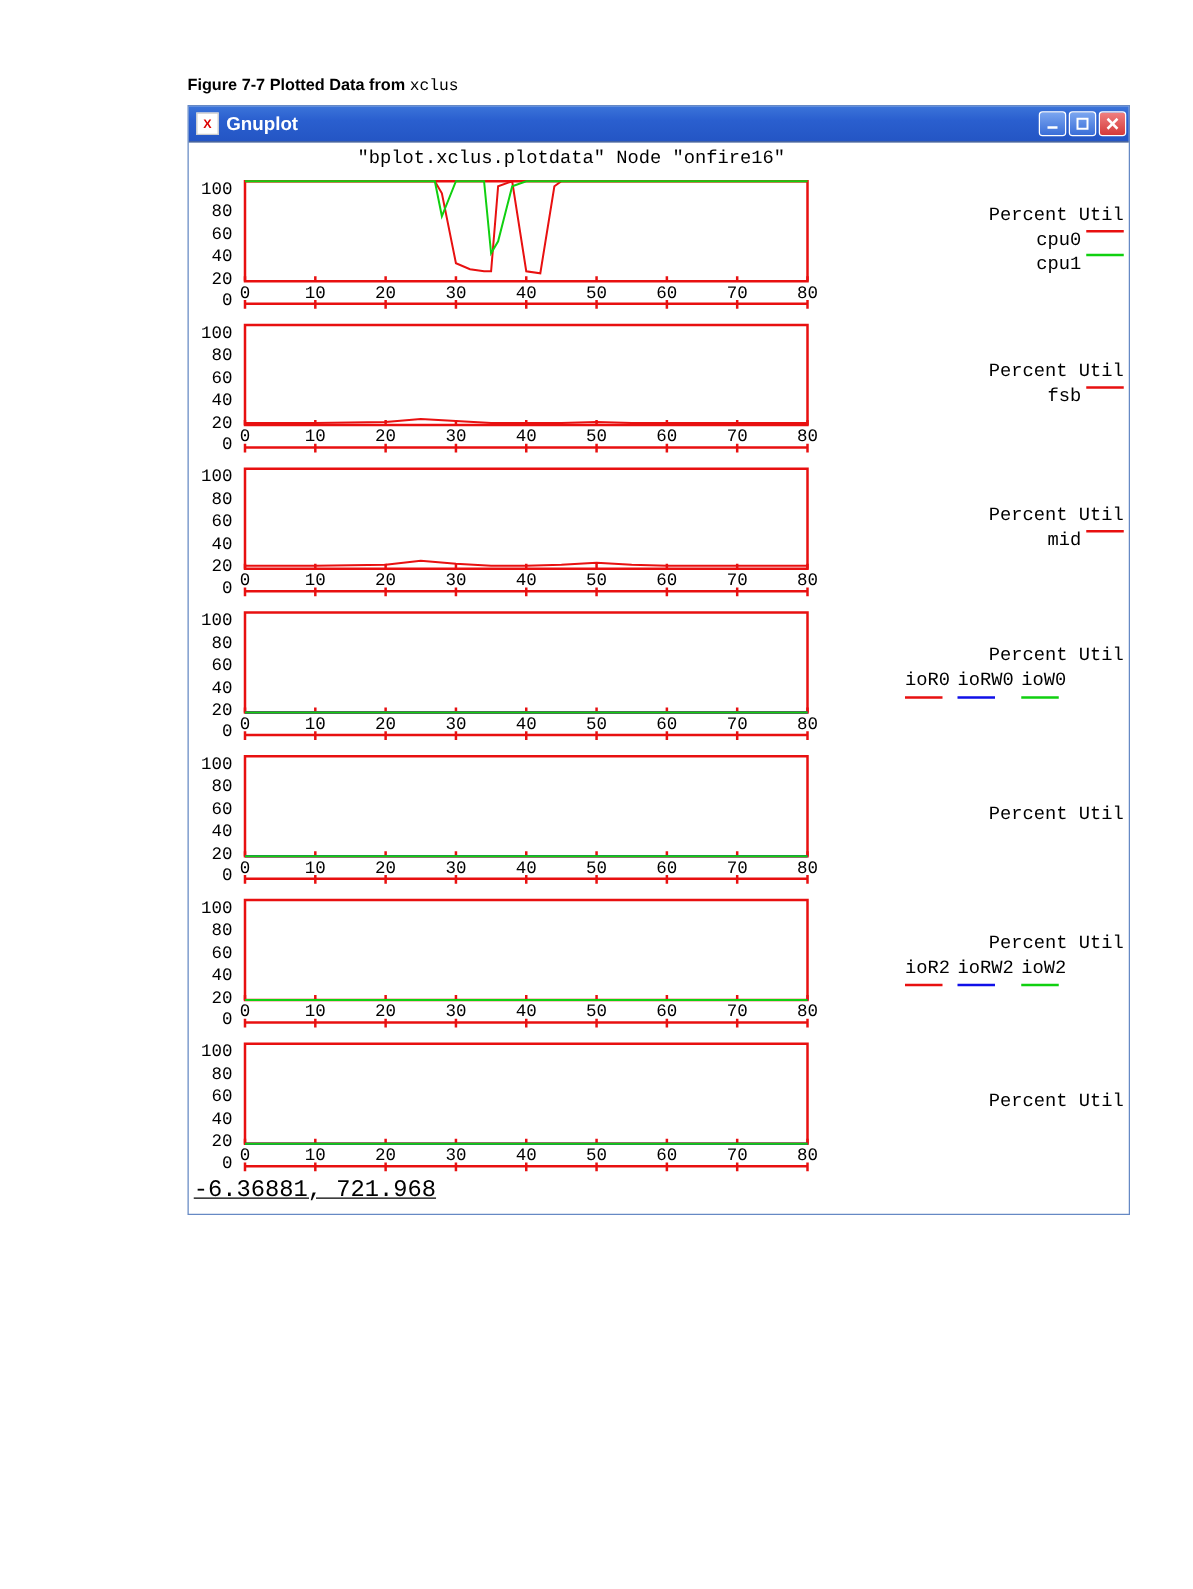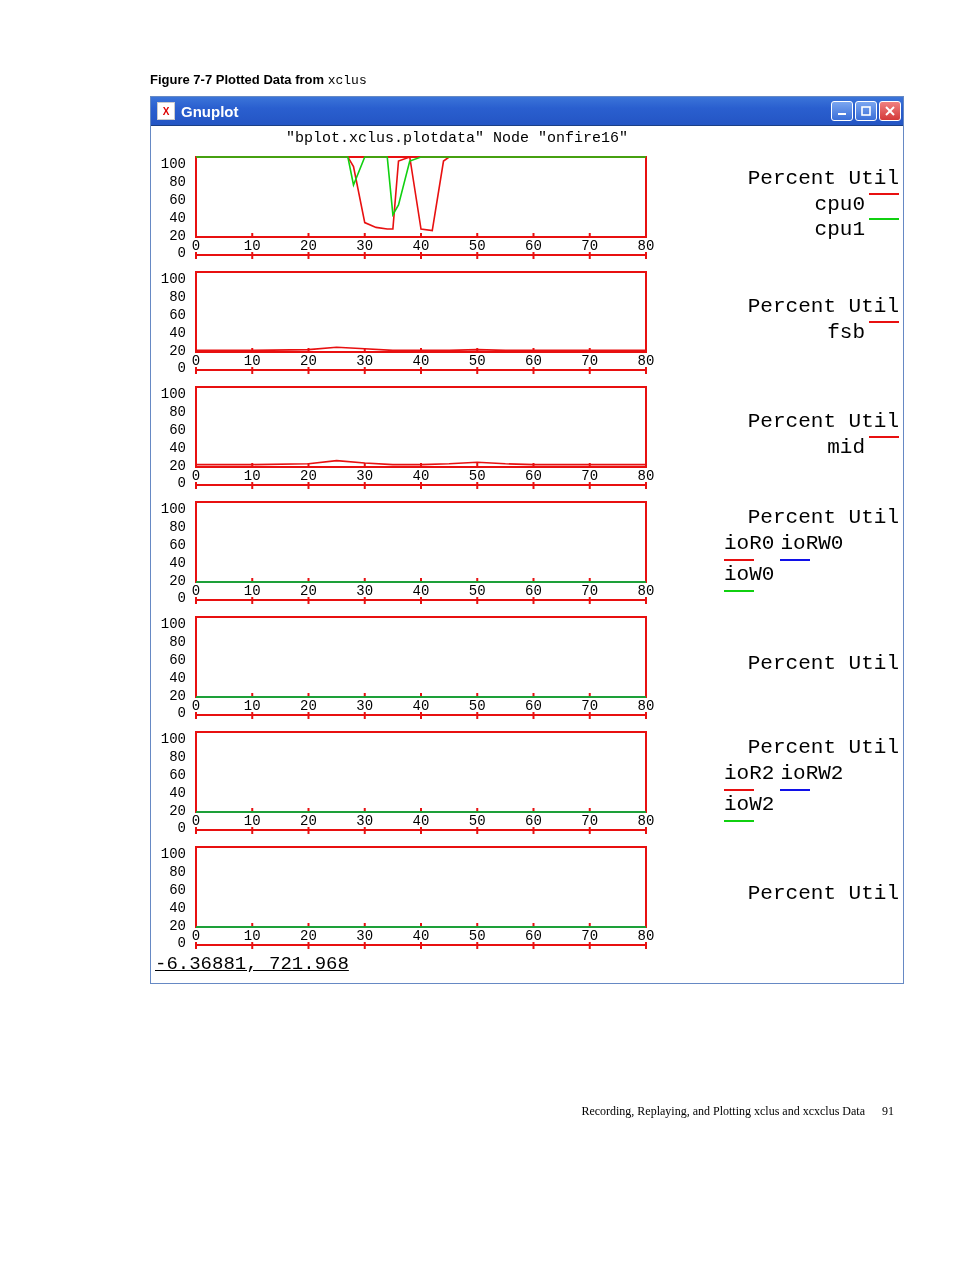--- a/index.html
+++ b/index.html
@@ -5,21 +5,20 @@
   body {
     margin: 0;
     padding: 0;
     font-family: Arial, Helvetica, sans-serif;
     background: #fff;
     width: 954px;
   }
   .page {
     padding: 60px 50px 30px 150px;
     box-sizing: border-box;
-    margin-top: 12px;
   }
   .caption {
     font-size: 13px;
     margin-bottom: 8px;
   }
   .caption .bold {
     font-weight: bold;
     font-family: "Arial Narrow", Arial, sans-serif;
   }
   .caption .mono {
@@ -123,21 +122,21 @@
     flex: 0 0 470px;
     position: relative;
   }
   .plotbox svg { position: absolute; left: 0; top: 0; }
   .legend {
     flex: 1;
     display: flex;
     flex-direction: column;
     align-items: flex-end;
     justify-content: center;
-    font-size: 21px;
+    font-size: 15px;
     padding-right: 4px;
   }
   .legend .ltitle {
     text-align: right;
     margin-bottom: 2px;
   }
   .legend .lrow {
     display: flex;
     align-items: flex-start;
     justify-content: flex-end;
@@ -591,18 +590,14 @@
             </div>
             <div class="legend">
               <div class="ltitle">Percent Util</div>
             </div>
           </div>
         </div>
       <div class="status">-6.36881,  721.968</div>
     </div>
   </div>
 
-  <div class="footer">
-    <span>Recording, Replaying, and Plotting xclus and xcxclus Data</span>
-    <span class="pnum">91</span>
-  </div>
 
 </div>
 
 </body></html>

